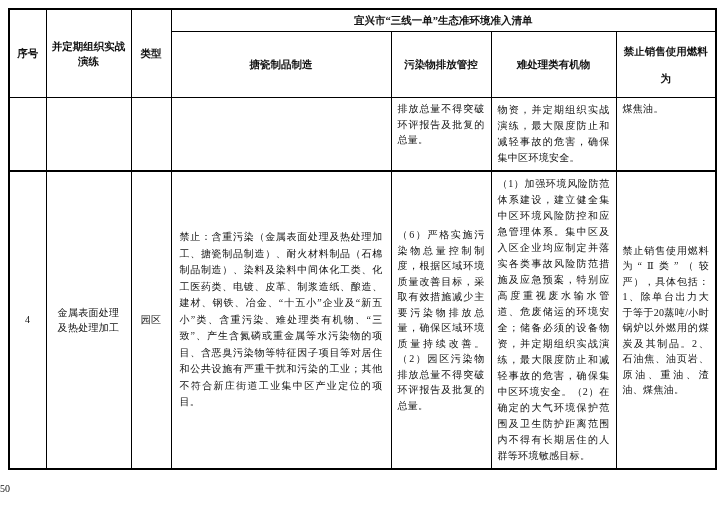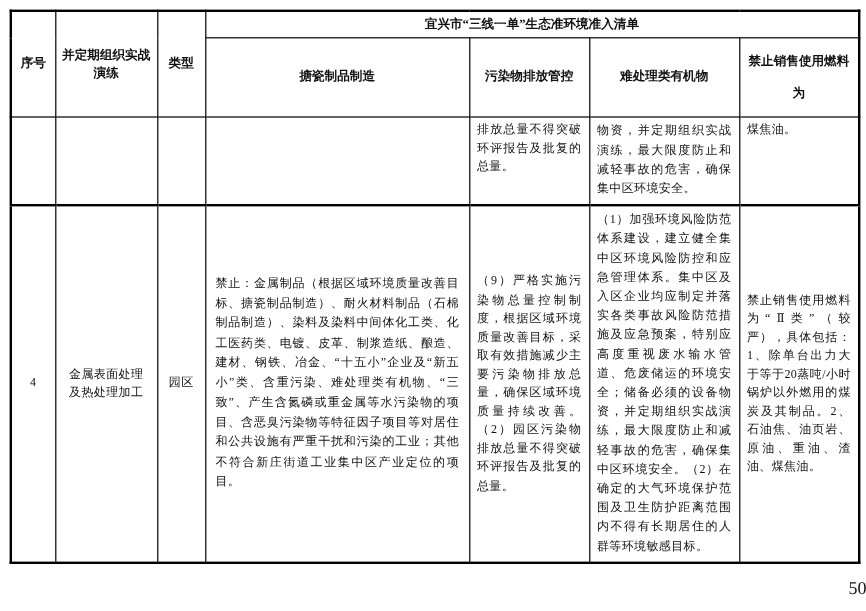--- a/index.html
+++ b/index.html
@@ -74,22 +74,22 @@
   tr.main-row td { height: 248px; }
   td.name-cell { padding: 3px 7px; }
   td.spatial-cell { line-height: 16.5px; padding: 3px 8px; }
   td.risk-cell { line-height: 16px; padding: 4px 6px; font-family: Liberation Serif, serif; }
 
   .page-number {
     position: absolute;
     left: 0;
     top: 483px;
     width: 722px;
-    text-align: right;
-    font-size: 15px;
+    text-align: left;
+    font-size: 10px;
     color: #111111;
   }
 </style>
 </head>
 <body>
 
 <div class="page">
 
   <table class="eco-table">
     <colgroup>
@@ -122,22 +122,22 @@
         <td class="center"></td>
         <td class="justify spatial-cell"></td>
         <td class="justify">排放总量不得突破环评报告及批复的总量。</td>
         <td class="justify risk-cell">物资，并定期组织实战演练，最大限度防止和减轻事故的危害，确保集中区环境安全。</td>
         <td class="justify">煤焦油。</td>
       </tr>
       <tr class="main-row">
         <td class="center">4</td>
         <td class="center name-cell">金属表面处理及热处理加工</td>
         <td class="center">园区</td>
-        <td class="justify spatial-cell">禁止：金属制品（根据区域环境质量改善目标、搪瓷制品制造）、耐火材料制品（石棉制品制造）、染料及染料中间体化工类、化工医药类、电镀、皮革、制浆造纸、酿造、建材、钢铁、冶金、“十五小”企业及“新五小”类、含重污染、难处理类有机物、“三致”、产生含氮磷或重金属等水污染物的项目、含恶臭污染物等特征因子项目等对居住和公共设施有严重干扰和污染的工业；其他不符合新庄街道工业集中区产业定位的项目。</td>
-        <td class="justify">（9）严格实施污染物总量控制制度，根据区域环境质量改善目标，采取有效措施减少主要污染物排放总量，确保区域环境质量持续改善。（2）园区污染物排放总量不得突破环评报告及批复的总量。</td>
+        <td class="justify spatial-cell">禁止：含重污染（金属表面处理及热处理加工、搪瓷制品制造）、耐火材料制品（石棉制品制造）、染料及染料中间体化工类、化工医药类、电镀、皮革、制浆造纸、酿造、建材、钢铁、冶金、“十五小”企业及“新五小”类、含重污染、难处理类有机物、“三致”、产生含氮磷或重金属等水污染物的项目、含恶臭污染物等特征因子项目等对居住和公共设施有严重干扰和污染的工业；其他不符合新庄街道工业集中区产业定位的项目。</td>
+        <td class="justify">（6）严格实施污染物总量控制制度，根据区域环境质量改善目标，采取有效措施减少主要污染物排放总量，确保区域环境质量持续改善。（2）园区污染物排放总量不得突破环评报告及批复的总量。</td>
         <td class="justify risk-cell">（1）加强环境风险防范体系建设，建立健全集中区环境风险防控和应急管理体系。集中区及入区企业均应制定并落实各类事故风险防范措施及应急预案，特别应高度重视废水输水管道、危废储运的环境安全；储备必须的设备物资，并定期组织实战演练，最大限度防止和减轻事故的危害，确保集中区环境安全。（2）在确定的大气环境保护范围及卫生防护距离范围内不得有长期居住的人群等环境敏感目标。</td>
         <td class="justify">禁止销售使用燃料为“Ⅱ类”（较严），具体包括：1、除单台出力大于等于20蒸吨/小时锅炉以外燃用的煤炭及其制品。2、石油焦、油页岩、原油、重油、渣油、煤焦油。</td>
       </tr>
     </tbody>
   </table>
 
   <div class="page-number">50</div>
 
 </div>
 

